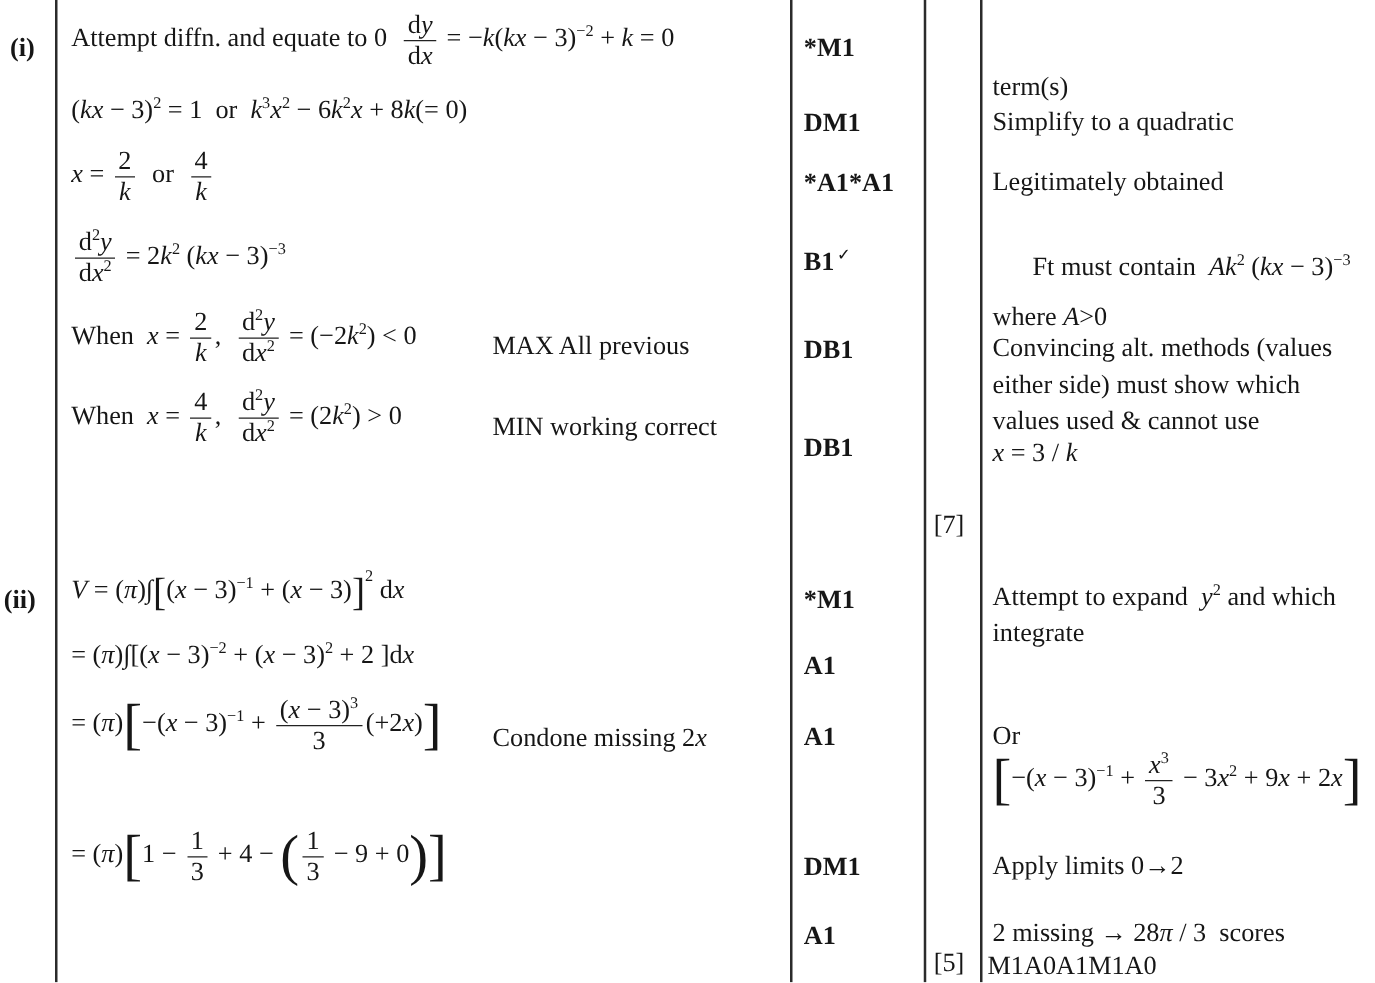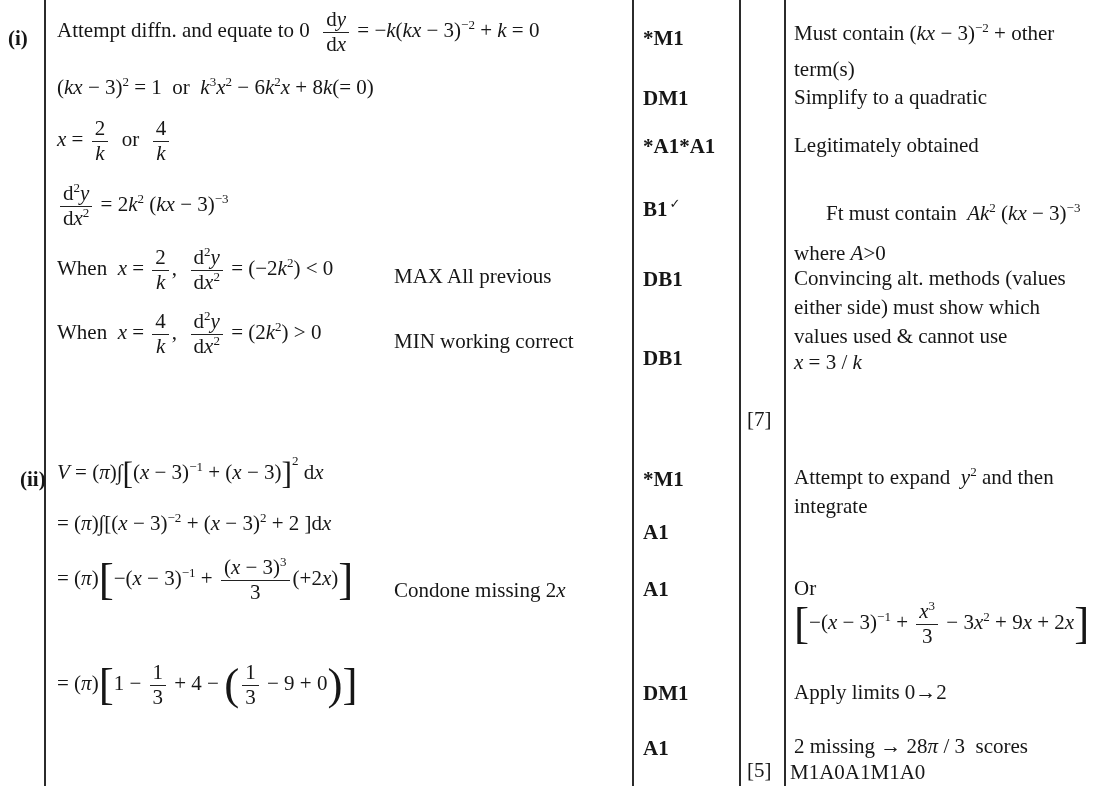--- a/index.html
+++ b/index.html
@@ -25,21 +25,21 @@
 <body>
 
 <div class="page">
 
   <div class="vline" style="left:44px"></div>
   <div class="vline" style="left:632px"></div>
   <div class="vline" style="left:739px"></div>
   <div class="vline" style="left:784px"></div>
 
   <div class="blk bold" style="left:8px; top:25px;">(i)</div>
-  <div class="blk bold" style="left:20px; top:466px;">(ii)</div>
+  <div class="blk bold" style="left:3px; top:466px;">(ii)</div>
 
   <div class="blk math" style="left:57px; top:8px;"><span>Attempt diffn. and equate to 0&nbsp;&nbsp;</span><span class="frac"><span class="fn"><span>d</span><span class="mi">y</span></span><span class="fd"><span>d</span><span class="mi">x</span></span></span><span> = −</span><span class="mi">k</span><span>(</span><span class="mi">kx</span><span> − 3)</span><sup>−2</sup><span> + </span><span class="mi">k</span><span> = 0</span></div>
   <div class="blk math" style="left:57px; top:74px;"><span>(</span><span class="mi">kx</span><span> − 3)</span><sup>2</sup><span> = 1&nbsp; or&nbsp; </span><span class="mi">k</span><sup>3</sup><span class="mi">x</span><sup>2</sup><span> − 6</span><span class="mi">k</span><sup>2</sup><span class="mi">x</span><span> + 8</span><span class="mi">k</span><span>(= 0)</span></div>
   <div class="blk math" style="left:57px; top:117px;"><span class="mi">x</span><span> = </span><span class="frac"><span class="fn"><span>2</span></span><span class="fd"><span class="mi">k</span></span></span><span>&nbsp; or&nbsp; </span><span class="frac"><span class="fn"><span>4</span></span><span class="fd"><span class="mi">k</span></span></span></div>
   <div class="blk math" style="left:57px; top:182px;"><span class="frac"><span class="fn"><span>d</span><sup>2</sup><span class="mi">y</span></span><span class="fd"><span>d</span><span class="mi">x</span><sup>2</sup></span></span><span> = 2</span><span class="mi">k</span><sup>2</sup><span>&nbsp;(</span><span class="mi">kx</span><span> − 3)</span><sup>−3</sup></div>
   <div class="blk math" style="left:57px; top:246px;"><span>When&nbsp; </span><span class="mi">x</span><span> = </span><span class="frac"><span class="fn"><span>2</span></span><span class="fd"><span class="mi">k</span></span></span><span>,&nbsp; </span><span class="frac"><span class="fn"><span>d</span><sup>2</sup><span class="mi">y</span></span><span class="fd"><span>d</span><span class="mi">x</span><sup>2</sup></span></span><span> = (−2</span><span class="mi">k</span><sup>2</sup><span>) &lt; 0</span></div>
   <div class="blk math" style="left:57px; top:310px;"><span>When&nbsp; </span><span class="mi">x</span><span> = </span><span class="frac"><span class="fn"><span>4</span></span><span class="fd"><span class="mi">k</span></span></span><span>,&nbsp; </span><span class="frac"><span class="fn"><span>d</span><sup>2</sup><span class="mi">y</span></span><span class="fd"><span>d</span><span class="mi">x</span><sup>2</sup></span></span><span> = (2</span><span class="mi">k</span><sup>2</sup><span>) &gt; 0</span></div>
   <div class="blk" style="left:394px; top:263px;">MAX All previous</div>
   <div class="blk" style="left:394px; top:328px;">MIN working correct</div>
 
@@ -57,32 +57,31 @@
   <div class="blk bold" style="left:643px; top:345px;">DB1</div>
   <div class="blk" style="left:747px; top:406px;">[7]</div>
 
   <div class="blk bold" style="left:643px; top:466px;">*M1</div>
   <div class="blk bold" style="left:643px; top:519px;">A1</div>
   <div class="blk bold" style="left:643px; top:576px;">A1</div>
   <div class="blk bold" style="left:643px; top:680px;">DM1</div>
   <div class="blk bold" style="left:643px; top:735px;">A1</div>
   <div class="blk" style="left:747px; top:757px;">[5]</div>
 
-  <div class="blk math" style="left:794px; top:20px;"><span>Must contain (</span><span class="mi">kx</span><span> − 3)</span><sup>−2</sup><span> + other</span></div>
   <div class="blk math" style="left:794px; top:56px;"><span>term(s)</span></div>
   <div class="blk math" style="left:794px; top:84px;"><span>Simplify to a quadratic</span></div>
   <div class="blk math" style="left:794px; top:132px;"><span>Legitimately obtained</span></div>
   <div class="blk math" style="left:794px; top:200px;margin-left:32px;"><span>Ft must contain&nbsp; </span><span class="mi">Ak</span><sup>2</sup><span>&nbsp;(</span><span class="mi">kx</span><span> − 3)</span><sup>−3</sup></div>
   <div class="blk math" style="left:794px; top:240px;"><span>where </span><span class="mi">A</span><span>&gt;0</span></div>
   <div class="blk math" style="left:794px; top:265px;"><span>Convincing alt. methods (values</span></div>
   <div class="blk math" style="left:794px; top:323px;"><span>values used &amp; cannot use</span></div>
   <div class="blk math" style="left:794px; top:294px;"><span>either side) must show which</span></div>
   <div class="blk math" style="left:794px; top:349px;"><span class="mi">x</span><span> = 3 / </span><span class="mi">k</span></div>
 
-  <div class="blk math" style="left:794px; top:464px;"><span>Attempt to expand&nbsp; </span><span class="mi">y</span><sup>2</sup><span> and then</span></div>
+  <div class="blk math" style="left:794px; top:464px;"><span>Attempt to expand&nbsp; </span><span class="mi">y</span><sup>2</sup><span> and which</span></div>
   <div class="blk math" style="left:794px; top:493px;"><span>integrate</span></div>
   <div class="blk math" style="left:794px; top:575px;"><span>Or</span></div>
   <div class="blk math" style="left:794px; top:600px;"><span class="Big">[</span><span>−(</span><span class="mi">x</span><span> − 3)</span><sup>−1</sup><span> + </span><span class="frac"><span class="fn"><span class="mi">x</span><sup>3</sup></span><span class="fd"><span>3</span></span></span><span> − 3</span><span class="mi">x</span><sup>2</sup><span> + 9</span><span class="mi">x</span><span> + 2</span><span class="mi">x</span><span class="Big">]</span></div>
   <div class="blk math" style="left:794px; top:679px;text-align:center;"><span>Apply limits 0→2</span></div>
   <div class="blk math" style="left:794px; top:733px;"><span>2 missing → 28</span><span class="mi">π</span><span> / 3&nbsp; scores</span></div>
   <div class="blk math" style="left:790px; top:759px;"><span>M1A0A1M1A0</span></div>
 
 </div>
 
 </body></html>

